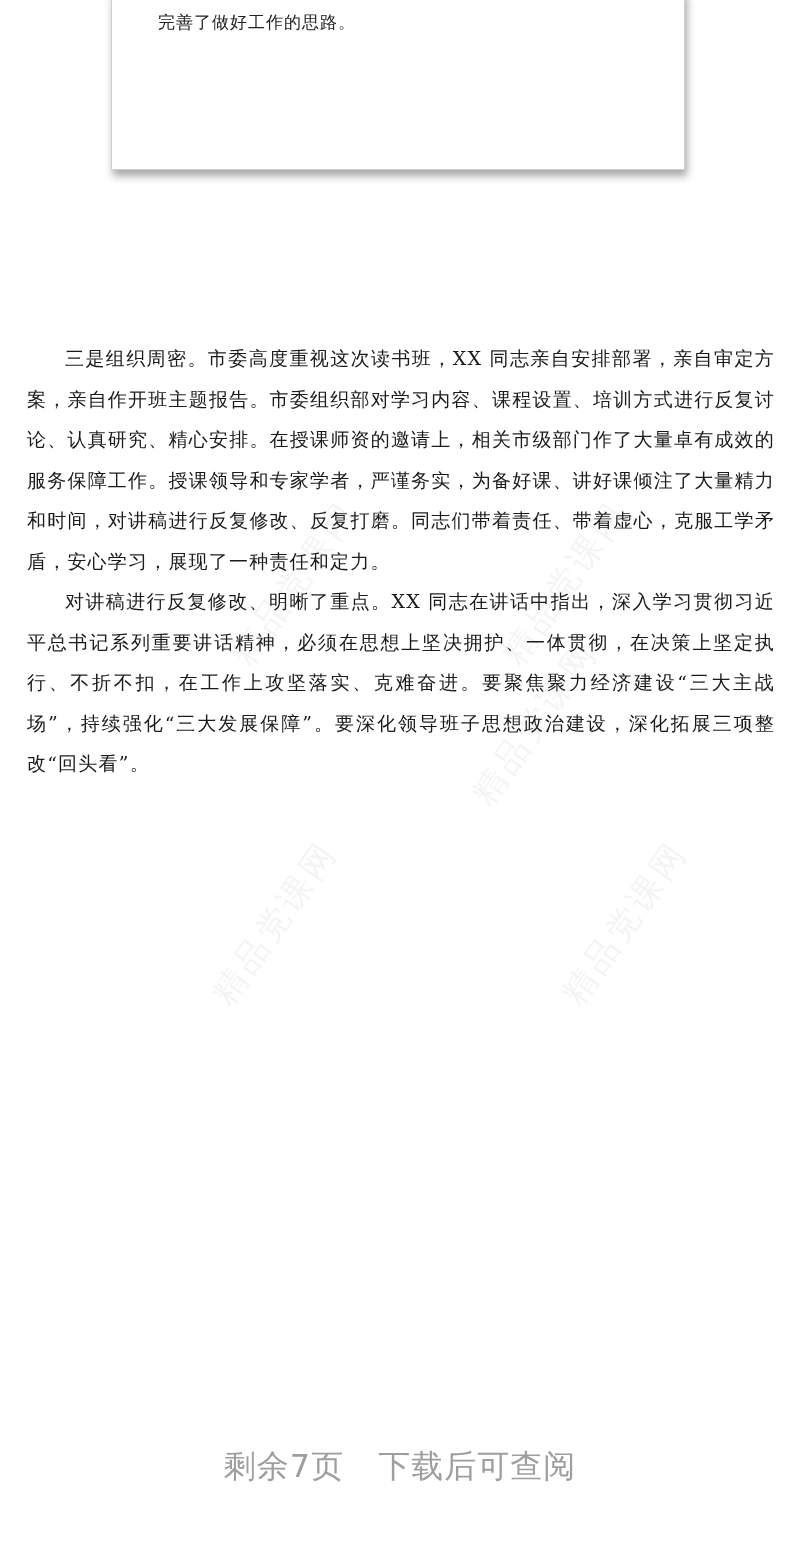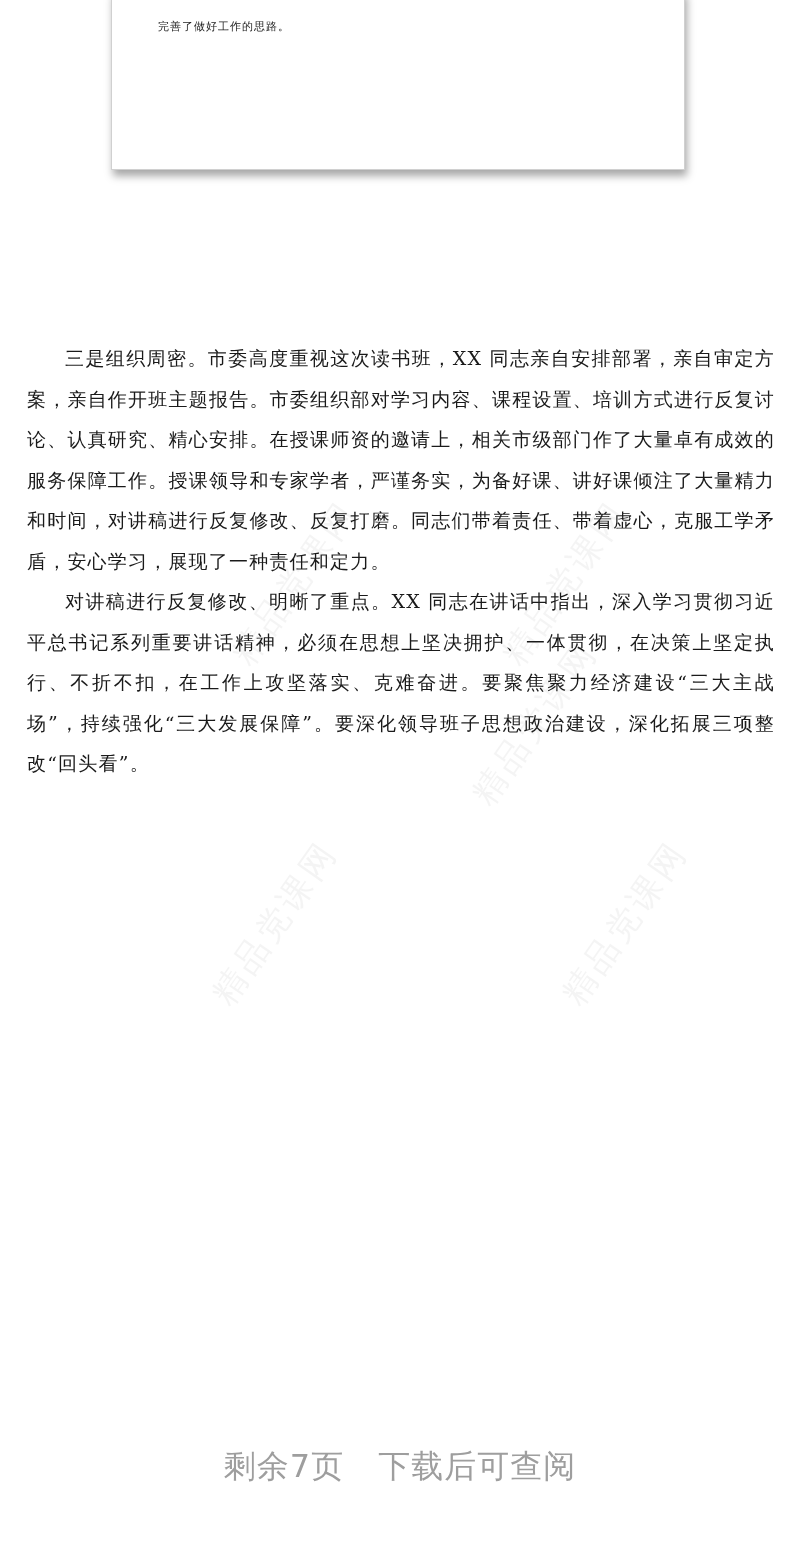--- a/index.html
+++ b/index.html
@@ -21,22 +21,22 @@
     top: -10px;
     width: 572px;
     height: 178px;
     background: #ffffff;
     border: 1px solid #d0d0d0;
     box-shadow: 2px 6px 8px rgba(0,0,0,0.35);
   }
   .preview-line {
     position: absolute;
     left: 46px;
-    top: 28px;
-    font-size: 11px;
+    top: 20px;
+    font-size: 17px;
     letter-spacing: 1px;
     color: #222;
   }
   .body-text {
     position: absolute;
     left: 27px;
     top: 338px;
     width: 748px;
   }
   .para {

